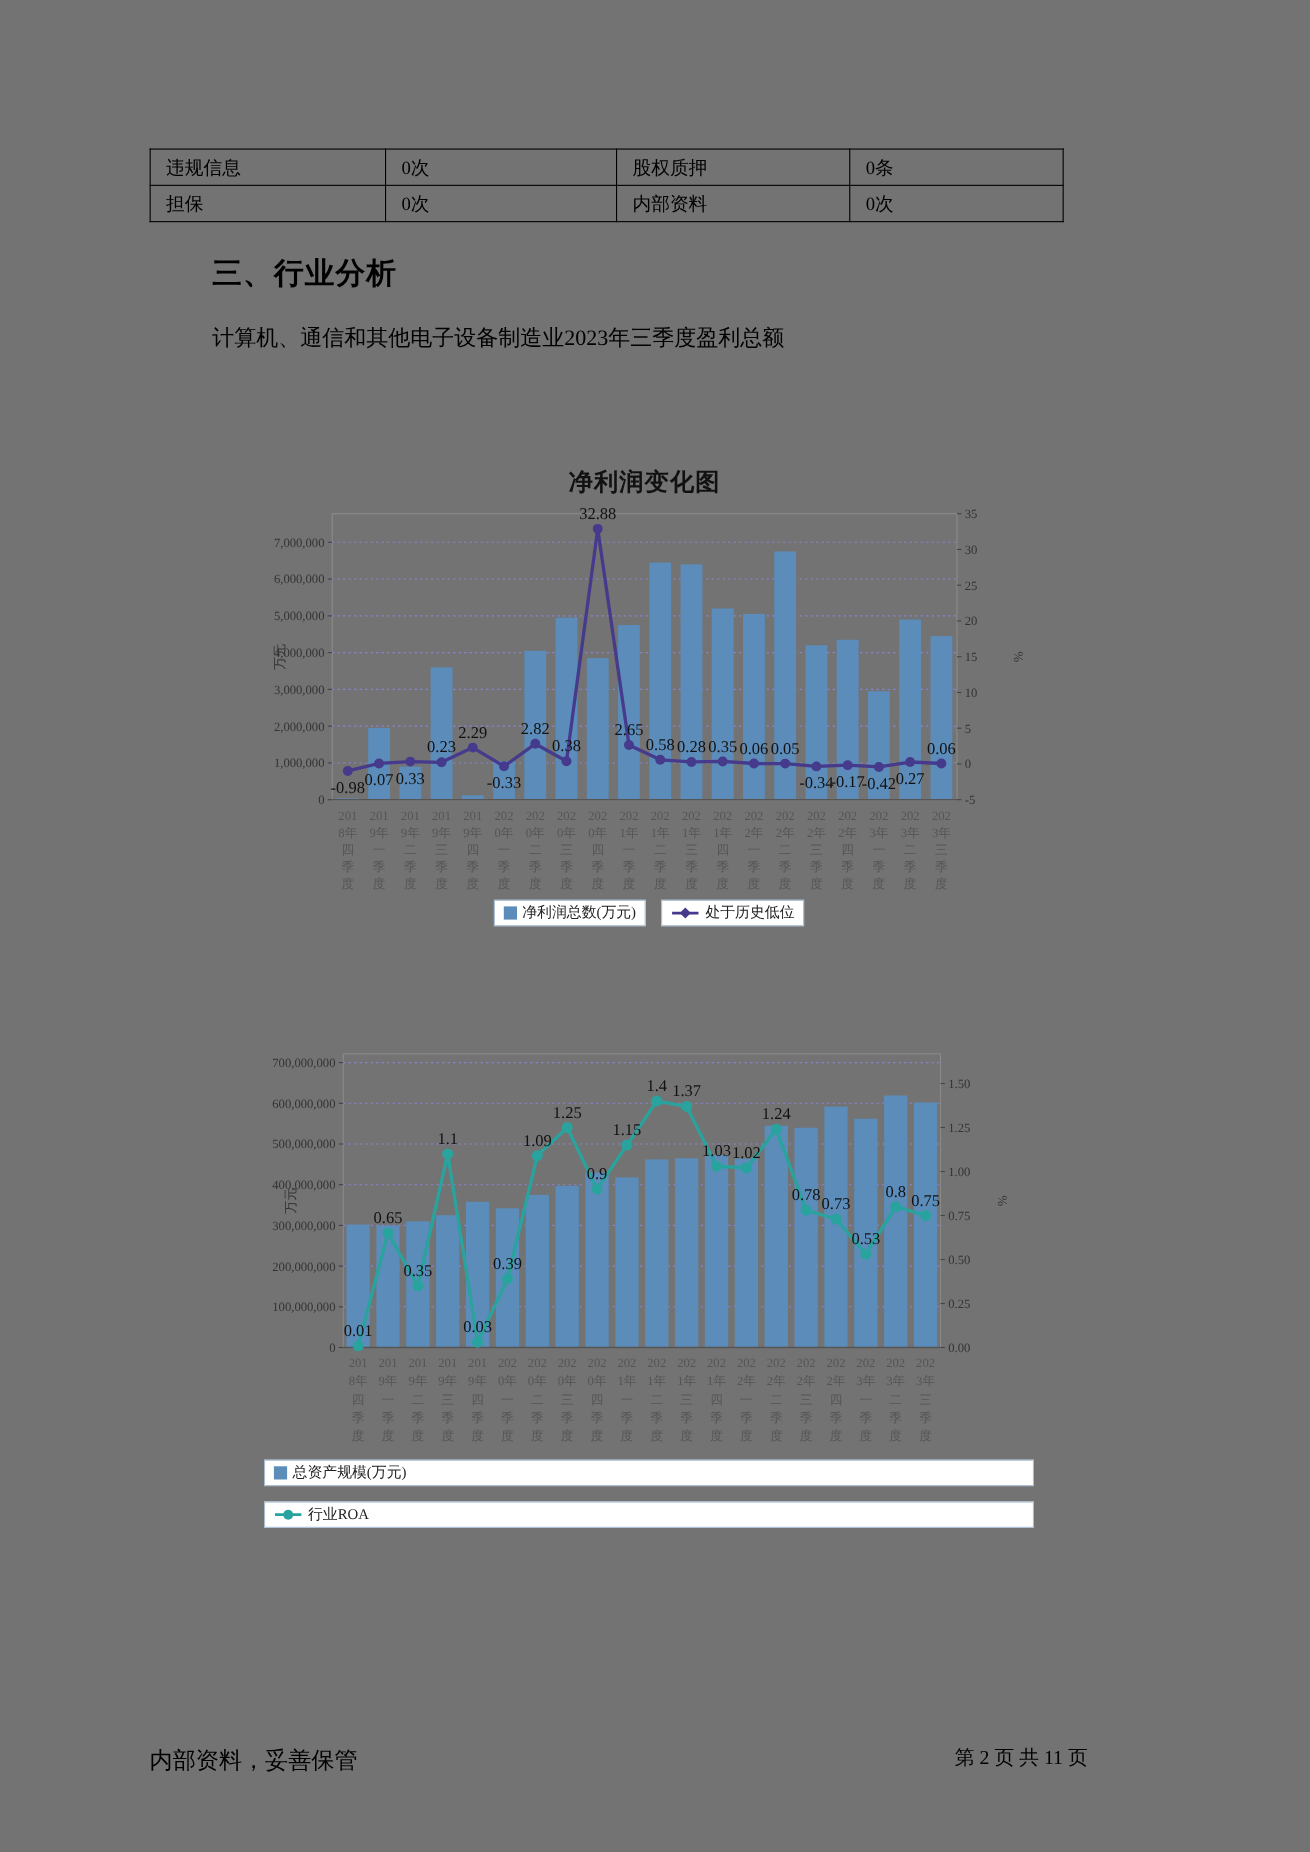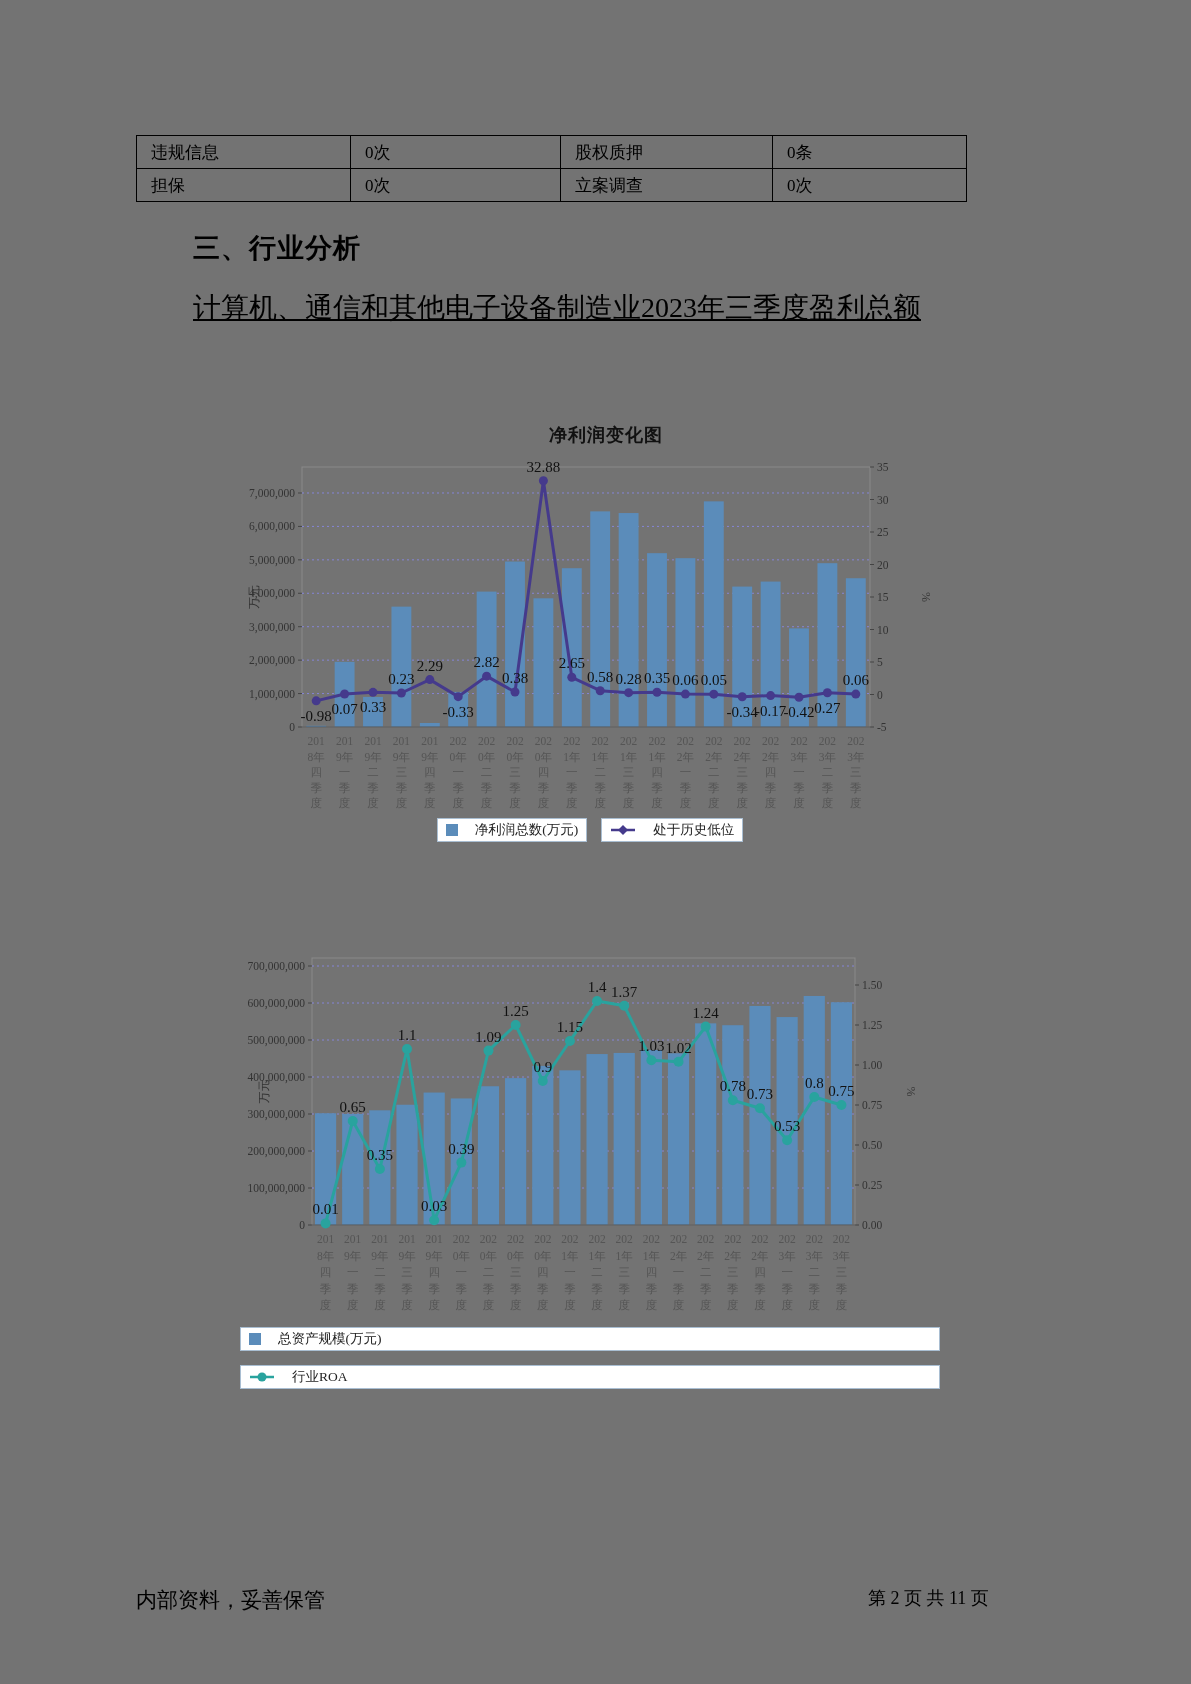--- a/index.html
+++ b/index.html
@@ -11,34 +11,34 @@
   .info-table{position:absolute;left:136px;top:135px;border-collapse:collapse;table-layout:fixed;}
   .info-table td{
     border:1.5px solid #000;height:32px;padding:0 0 0 14px;
     font-size:17px;vertical-align:middle;white-space:nowrap;
   }
   
   .section-heading{
     position:absolute;left:193px;top:230px;font-family:Liberation Serif, serif;
     font-weight:bold;font-size:27px;letter-spacing:1px;
   }
-  .body-paragraph{position:absolute;left:136px;top:286px;width:910px;font-size:28px;line-height:44px;text-decoration:underline;}
+  .body-paragraph{position:absolute;left:136px;top:286px;width:910px;font-size:20px;line-height:44px;}
   .body-paragraph .line1{padding-left:57px;}
   
   .chart-title{
-    position:absolute;left:256px;width:700px;text-align:center;
-    font-weight:bold;font-size:18px;color:#111;letter-spacing:1px;
+    position:absolute;left:236px;width:700px;text-align:center;
+    font-weight:bold;font-size:22px;color:#111;letter-spacing:1px;
   }
   .chart-svg{position:absolute;left:240px;}
   .legend{
     position:absolute;left:240px;width:700px;display:flex;justify-content:center;gap:14px;
     font-size:13.5px;color:#222;
   }
   .legend-item{
-    display:inline-flex;align-items:center;gap:17px;border:1px solid #a9bed2;
+    display:inline-flex;align-items:center;gap:5px;border:1px solid #a9bed2;
     padding:2px 8px;background:#fff;white-space:nowrap;
   }
   .marker-square{display:inline-block;width:12px;height:12px;}
   .marker-line-svg{display:inline-block;}
   
   .footer-left{position:absolute;left:136px;top:1586px;font-size:21px;}
   .footer-right{position:absolute;left:868px;top:1586px;font-size:18px;}
 </style>
 </head>
 <body>
@@ -55,21 +55,21 @@
     <tbody>
       <tr>
         <td>违规信息</td>
         <td>0次</td>
         <td>股权质押</td>
         <td>0条</td>
       </tr>
       <tr>
         <td>担保</td>
         <td>0次</td>
-        <td>立案调查</td>
+        <td>内部资料</td>
         <td>0次</td>
       </tr>
     </tbody>
   </table>
 
   <div class="section-heading">三、行业分析</div>
   <div class="body-paragraph">
     <div class="line1">计算机、通信和其他电子设备制造业2023年三季度盈利总额</div>
   </div>
 

